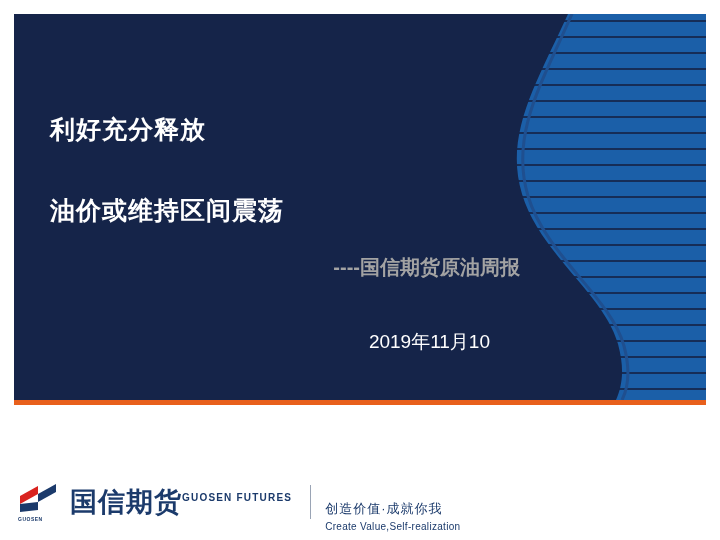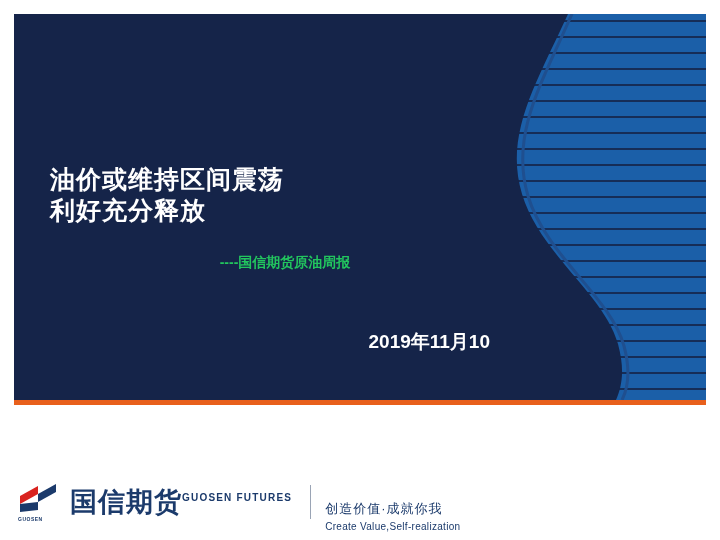--- a/index.html
+++ b/index.html
@@ -98,34 +98,34 @@
     line-height: 1.25;
   }
   .title-line.second {
     margin-top: 50px;
   }
   .subtitle {
     position: absolute;
     left: 36px;
     top: 240px;
     width: 470px;
-    text-align: center;
-    color: #22c55e;
-    font-size: 14px;
+    text-align: right;
+    color: #a3a3a3;
+    font-size: 20px;
     font-weight: bold;
   }
   .date {
     position: absolute;
     left: 36px;
     top: 315px;
     width: 440px;
     text-align: right;
     color: #ffffff;
     font-size: 19px;
-    font-weight: bold;
+    font-weight: normal;
   }
 
   
   .footer {
     position: absolute;
     left: 18px;
     top: 478px;
     height: 48px;
     display: flex;
     align-items: center;
@@ -227,22 +227,22 @@
 
       <svg class="curve" viewBox="0 0 230 386" preserveAspectRatio="none">
 
         <path d="M0,0 L92,0 C60,70 28,120 46,180 C64,240 128,280 142,330 C149,356 146,372 140,386 L0,386 Z" fill="#152449"></path>
 
         <path d="M96,0 C64,72 34,122 52,182 C70,242 134,282 148,332 C155,358 152,374 146,386" fill="none" stroke="#1f4f8f" stroke-width="3"></path>
       </svg>
     </div>
 
     <div class="title-block">
+      <div class="title-line">利好充分释放</div>
       <div class="title-line second">油价或维持区间震荡</div>
-      <div class="title-line">利好充分释放</div>
     </div>
 
     <div class="subtitle">----国信期货原油周报</div>
     <div class="date">2019年11月10</div>
   </div>
 
   <div class="orange-rule"></div>
 
   <div class="footer">
     <div class="logo-mark">

